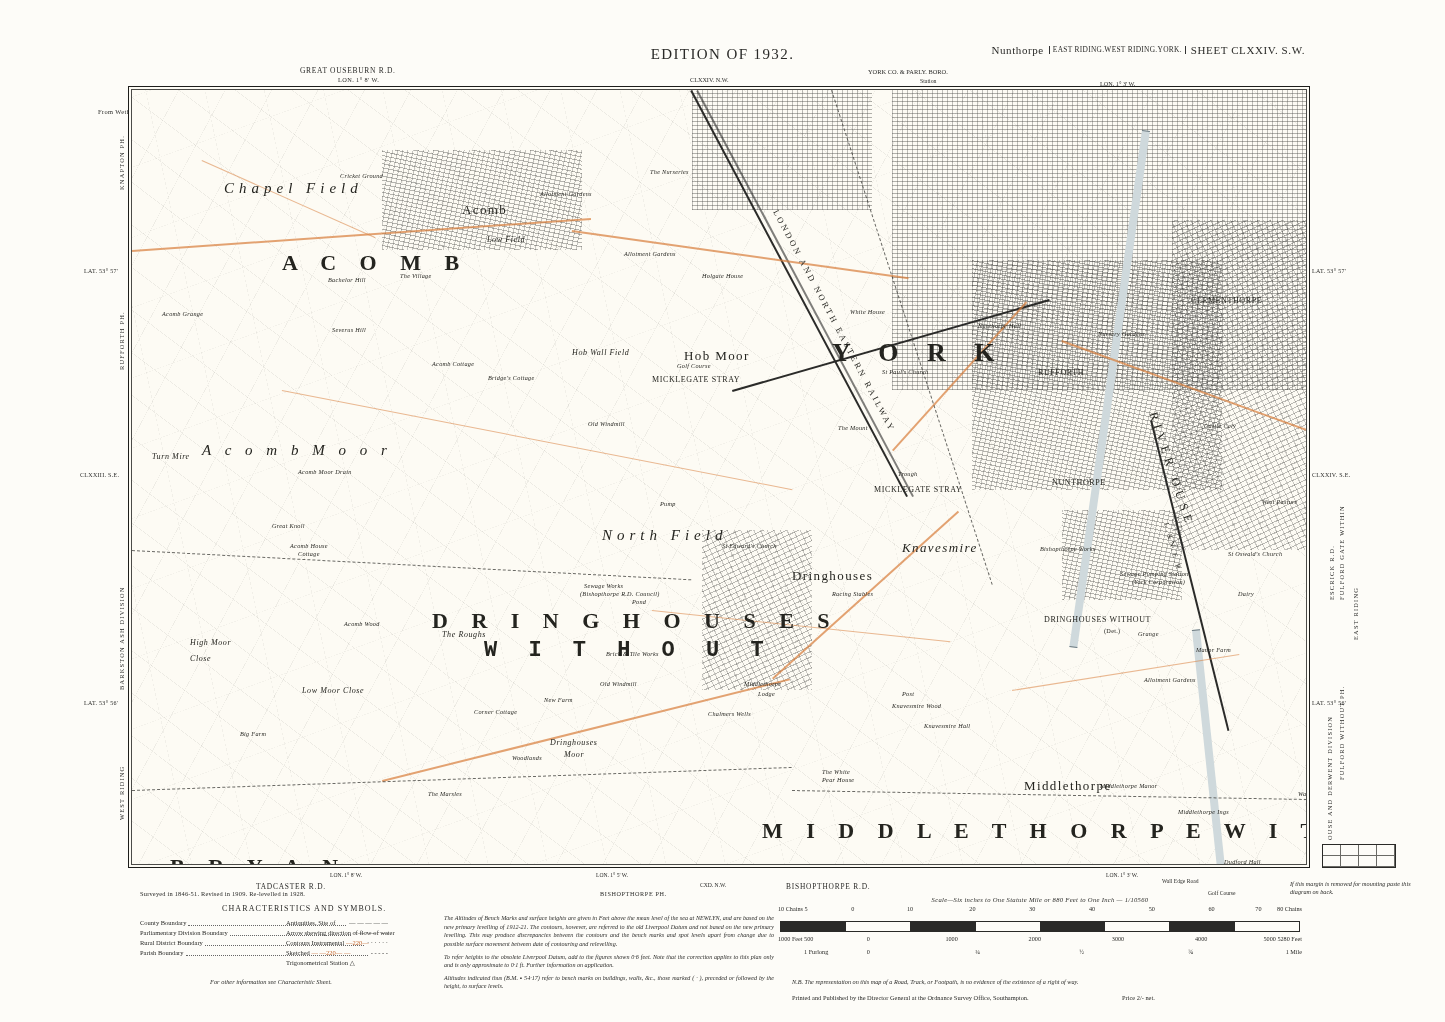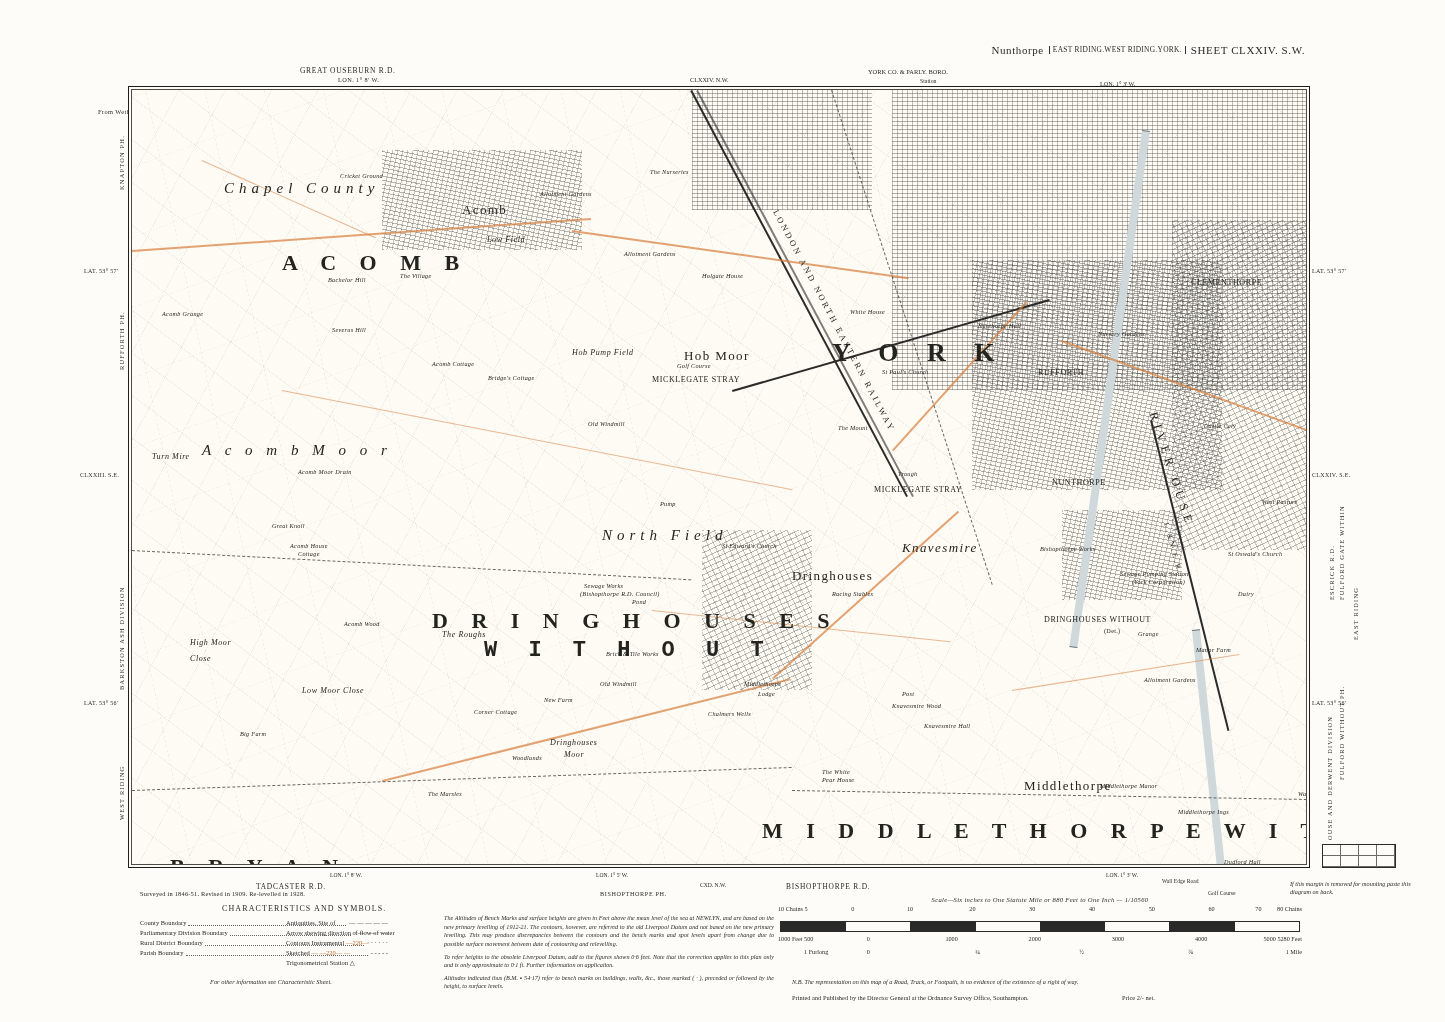--- a/index.html
+++ b/index.html
@@ -305,20 +305,21 @@
     font-size: 6px;
     letter-spacing: 0.3px;
   }
 </style>
 </head>
 <body>
 
 <div class="sheet">
 
   <div class="hdr">
+    <div class="edition">EDITION OF 1932.</div>
     <div class="county-block">
       <span>Nunthorpe</span>
       <span class="riding-bracket">
         <span>EAST RIDING.</span>
         <span>WEST RIDING.</span>
         <span>YORK.</span>
       </span>
       <span>SHEET CLXXIV. S.W.</span>
     </div>
     <div class="hdr-top-left">GREAT OUSEBURN R.D.</div>
@@ -391,36 +392,36 @@
       <div class="bdry" style="left:660px; top:700px; width:540px; transform:rotate(1deg);"></div>
 
       <div id="label-layer">
           <div class="lbl big" style="left: 150px; top: 160px;">A C O M B</div>
           <div class="lbl place" style="left: 330px; top: 112px;">Acomb</div>
           <div class="lbl huge" style="left: 700px; top: 248px;">Y O R K</div>
           <div class="lbl small" style="left: 520px; top: 285px;">MICKLEGATE STRAY</div>
           <div class="lbl small" style="left: 742px; top: 395px;">MICKLEGATE  STRAY</div>
           <div class="lbl place" style="left: 552px; top: 258px;">Hob Moor</div>
           <div class="lbl tiny ital" style="left: 545px; top: 272px;">Golf Course</div>
-          <div class="lbl small ital" style="left: 440px; top: 258px;">Hob Pump Field</div>
+          <div class="lbl small ital" style="left: 440px; top: 258px;">Hob Wall Field</div>
           <div class="lbl mid ital" style="left: 470px; top: 437px;">North Field</div>
           <div class="lbl small ital" style="left: 355px; top: 145px;">Low Field</div>
-          <div class="lbl mid ital" style="left: 92px; top: 90px;">Chapel County</div>
+          <div class="lbl mid ital" style="left: 92px; top: 90px;">Chapel Field</div>
           <div class="lbl mid ital" style="left: 70px; top: 352px;">A c o m b   M o o r</div>
           <div class="lbl small ital" style="left: 20px; top: 362px;">Turn Mire</div>
           <div class="lbl big" style="left: 300px; top: 518px;">D R I N G H O U S E S</div>
           <div class="lbl big" style="left: 352px; top: 548px; font-family: Liberation Mono, monospace;">W I T H O U T</div>
           <div class="lbl small ital" style="left: 310px; top: 540px;">The Roughs</div>
           <div class="lbl place" style="left: 660px; top: 478px;">Dringhouses</div>
           <div class="lbl place ital" style="left: 770px; top: 450px;">Knavesmire</div>
           <div class="lbl small" style="left: 912px; top: 525px;">DRINGHOUSES WITHOUT</div>
           <div class="lbl tiny" style="left: 972px; top: 537px;">(Det.)</div>
           <div class="lbl small" style="left: 906px; top: 278px;">RUFFORTH</div>
           <div class="lbl small" style="left: 920px; top: 388px;">NUNTHORPE</div>
-          <div class="lbl small" style="left: 1028px; top: 188px; padding-left: 31px;">CLEMENTHORPE</div>
+          <div class="lbl small" style="left: 1028px; top: 206px; padding-left: 31px;">CLEMENTHORPE</div>
           <div class="lbl small ital" style="left: 170px; top: 596px;">Low Moor Close</div>
           <div class="lbl small ital" style="left: 58px; top: 548px;">High Moor</div>
           <div class="lbl small ital" style="left: 58px; top: 564px;">Close</div>
           <div class="lbl tiny ital" style="left: 212px; top: 530px;">Acomb Wood</div>
           <div class="lbl small ital" style="left: 418px; top: 648px;">Dringhouses</div>
           <div class="lbl small ital" style="left: 432px; top: 660px;">Moor</div>
           <div class="lbl big" style="left: 38px; top: 764px;">B R Y A N</div>
           <div class="lbl big" style="left: 630px; top: 728px;">M I D D L E T H O R P E   W I T H O U T</div>
           <div class="lbl place" style="left: 892px; top: 688px;">Middlethorpe</div>
           <div class="lbl tiny ital" style="left: 968px; top: 692px;">Middlethorpe Manor</div>

